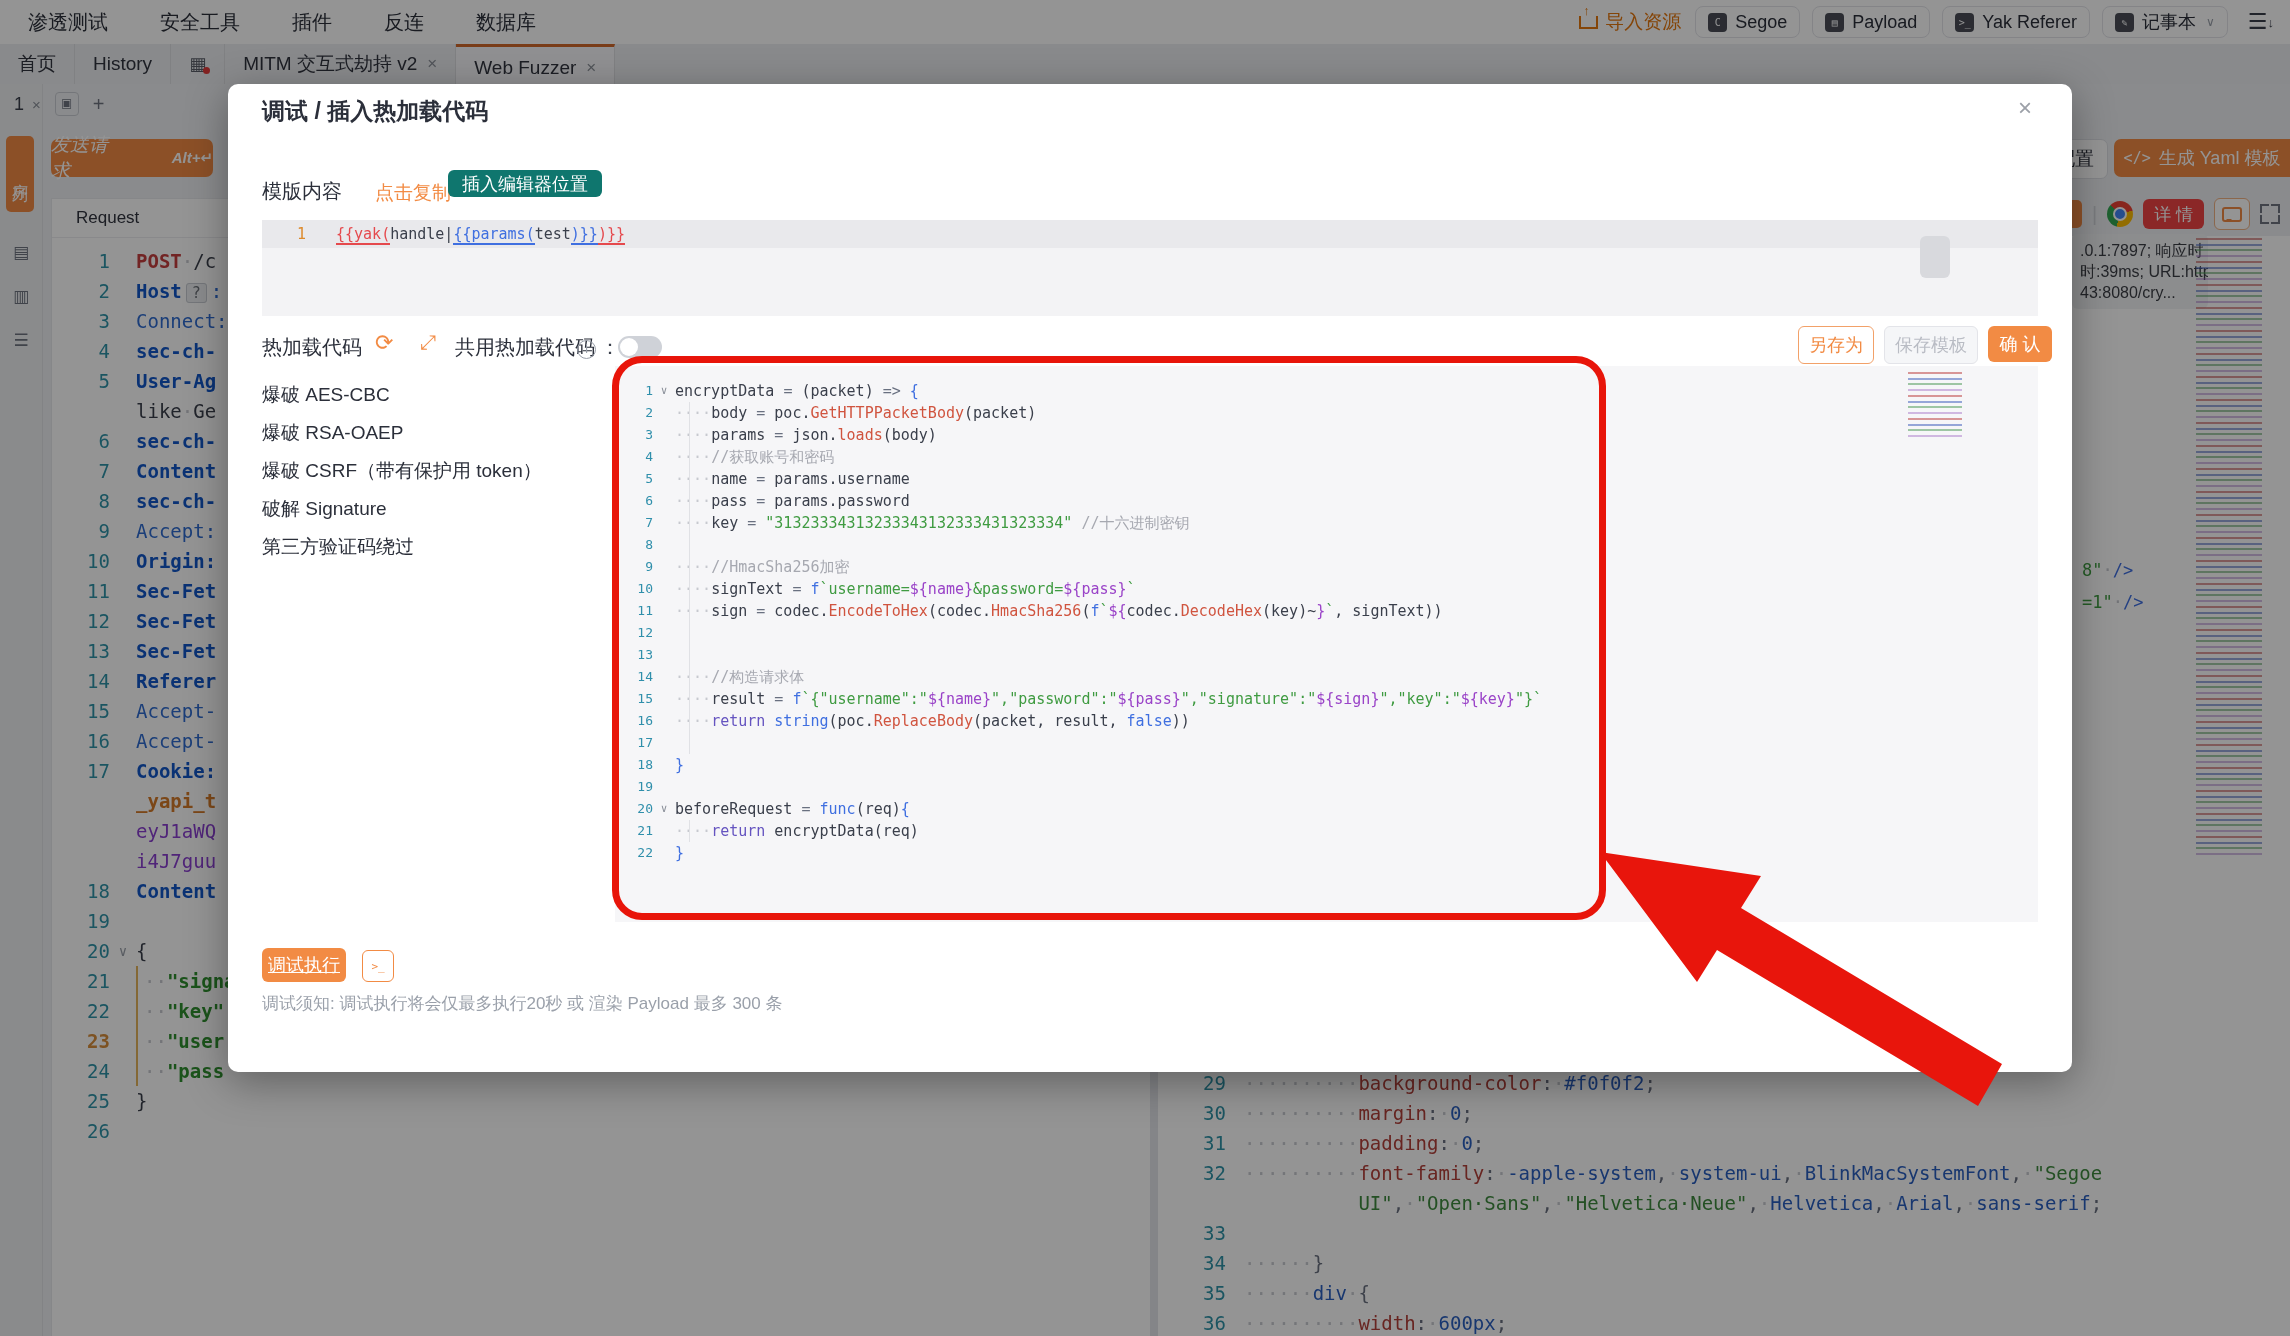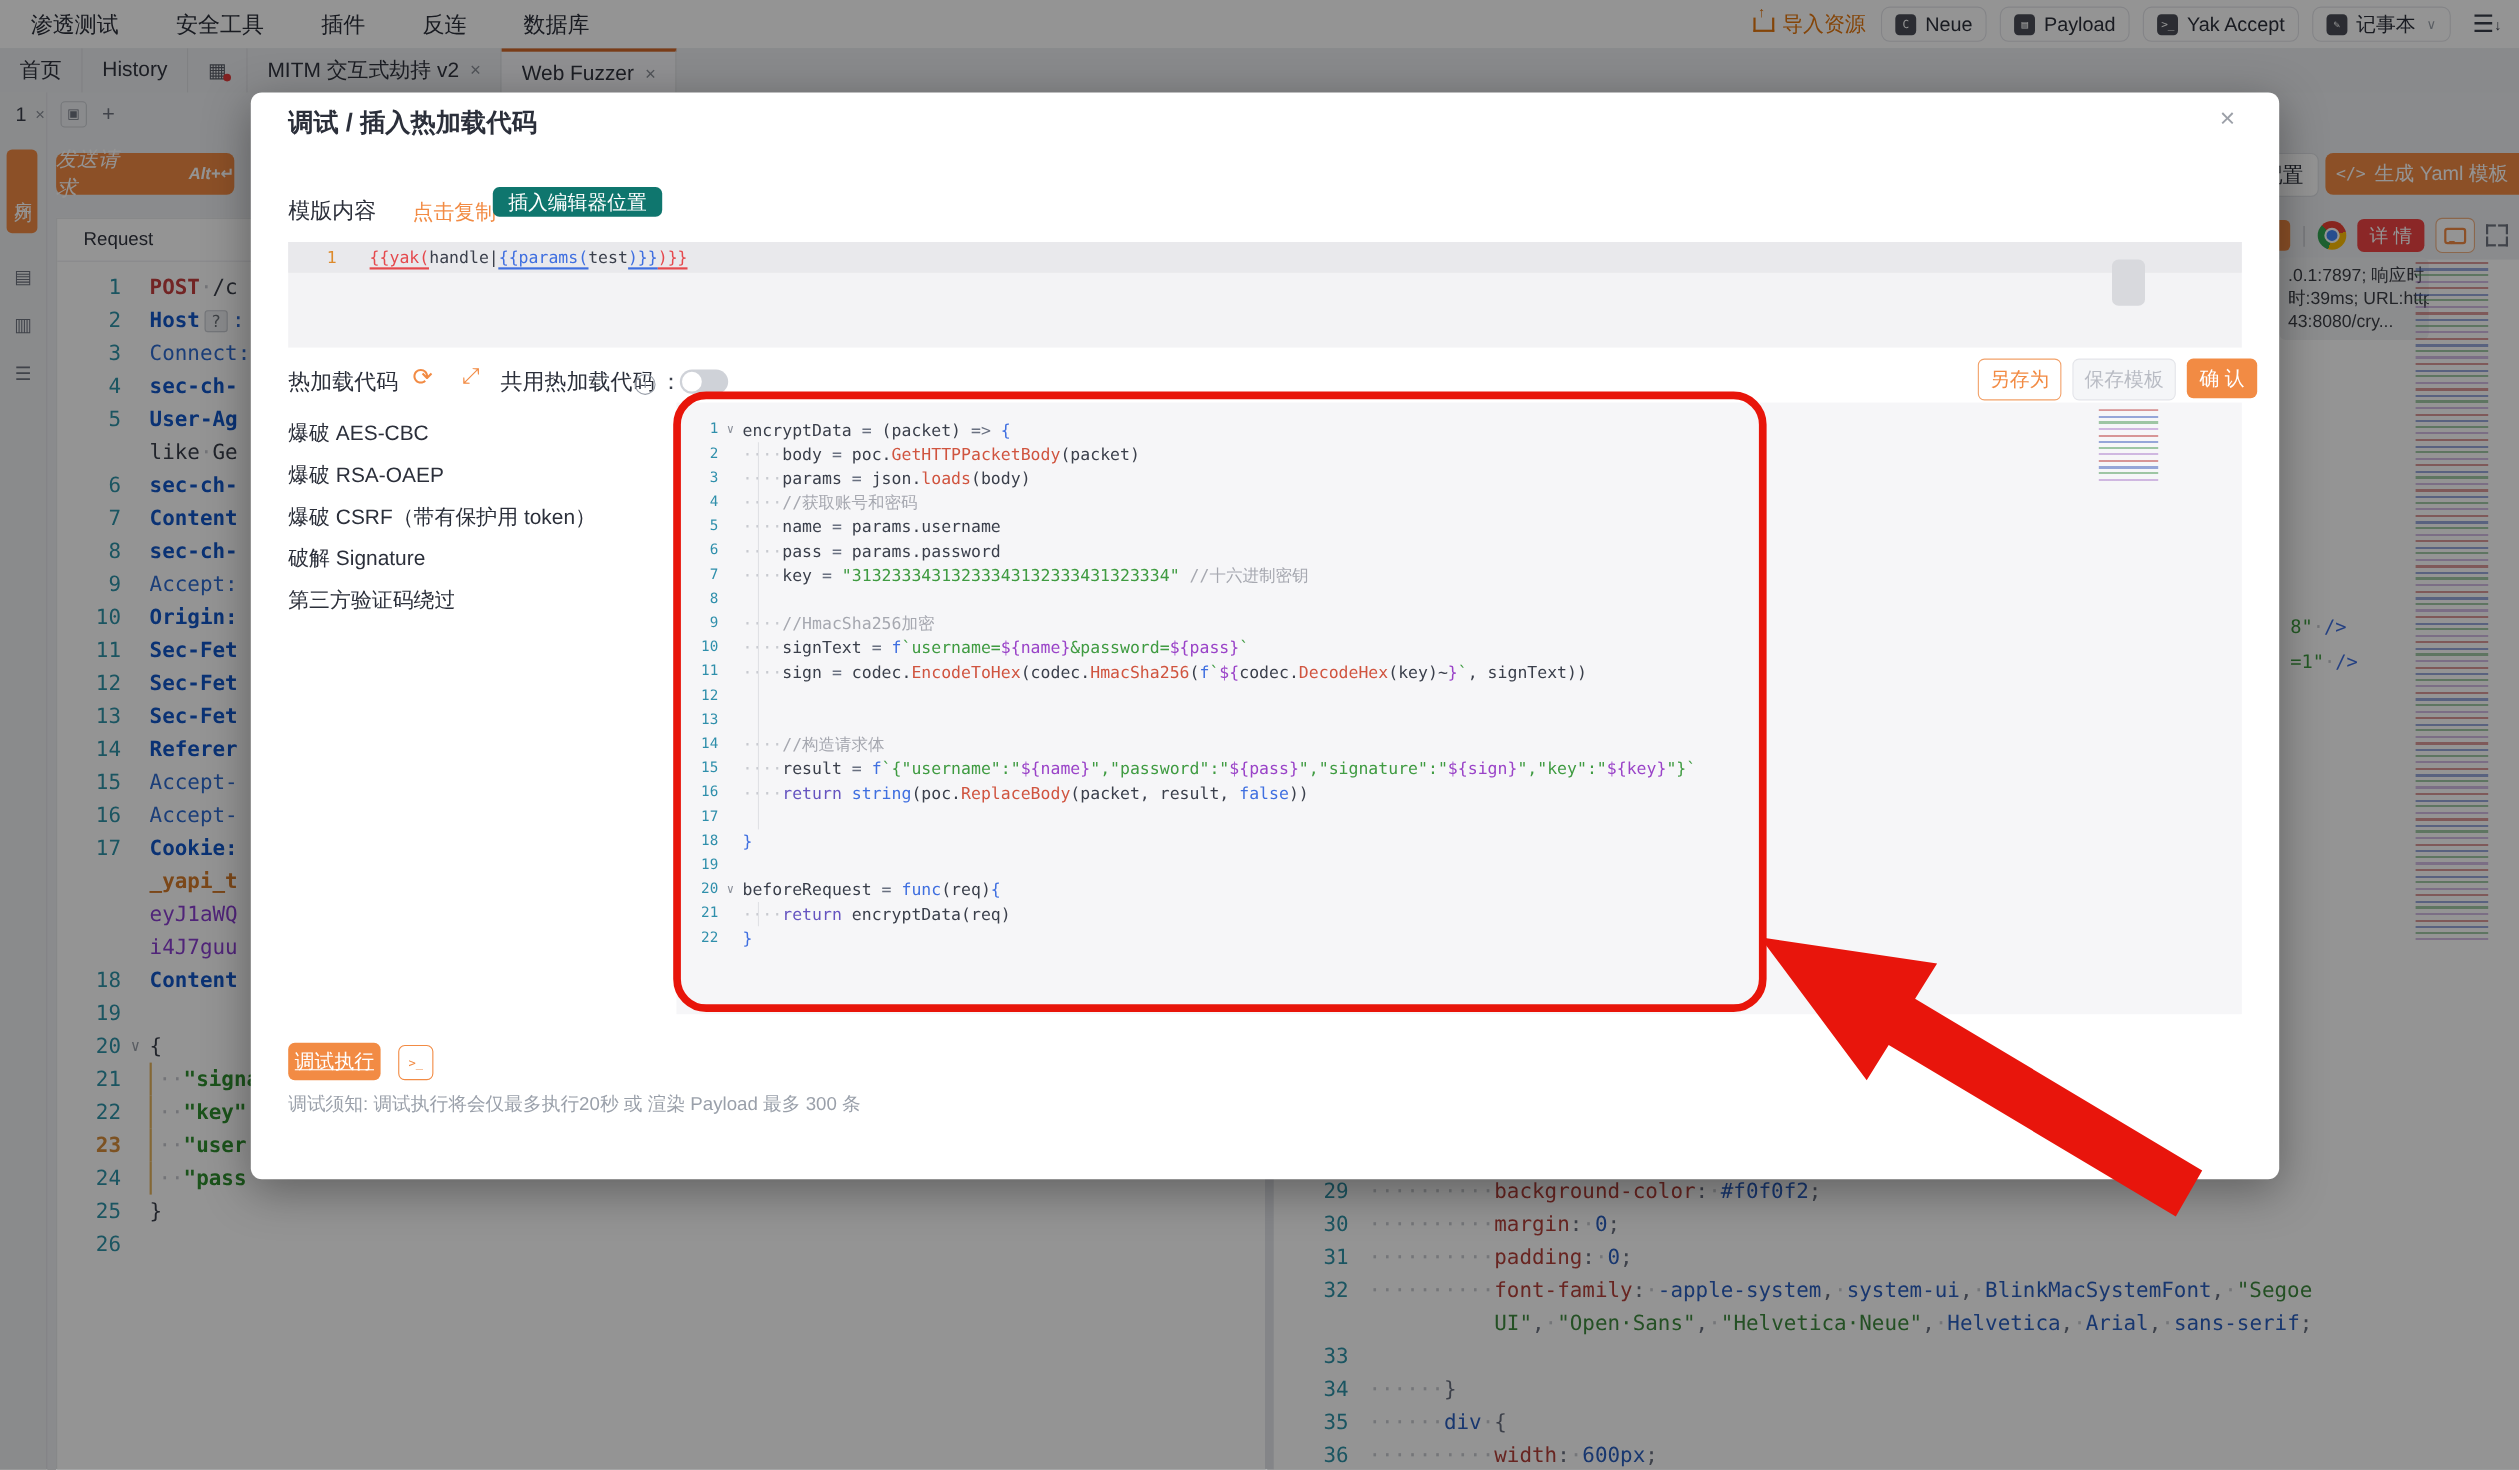--- a/index.html
+++ b/index.html
@@ -153,29 +153,29 @@
         <div class="menu-item">数据库</div>
       </div>
     <div class="menubar-right">
       <div class="import-res">
         <span class="imp-ic"></span>
         <span>导入资源</span>
       </div>
       <div id="tool-buttons" style="display:flex;gap:12px;">
           <div class="tool-btn">
             <span class="tool-ic">C</span>
-            <span>Neue</span>
+            <span>Segoe</span>
           </div>
           <div class="tool-btn">
             <span class="tool-ic">▤</span>
             <span>Payload</span>
           </div>
           <div class="tool-btn">
             <span class="tool-ic">&gt;_</span>
-            <span>Yak Accept</span>
+            <span>Yak Referer</span>
           </div>
           <div class="tool-btn">
             <span class="tool-ic">✎</span>
             <span>记事本</span>
             <span class="chev">∨</span>
           </div>
         </div>
       <div class="menu-collapse">☰<small>↓</small></div>
     </div>
   </div>

